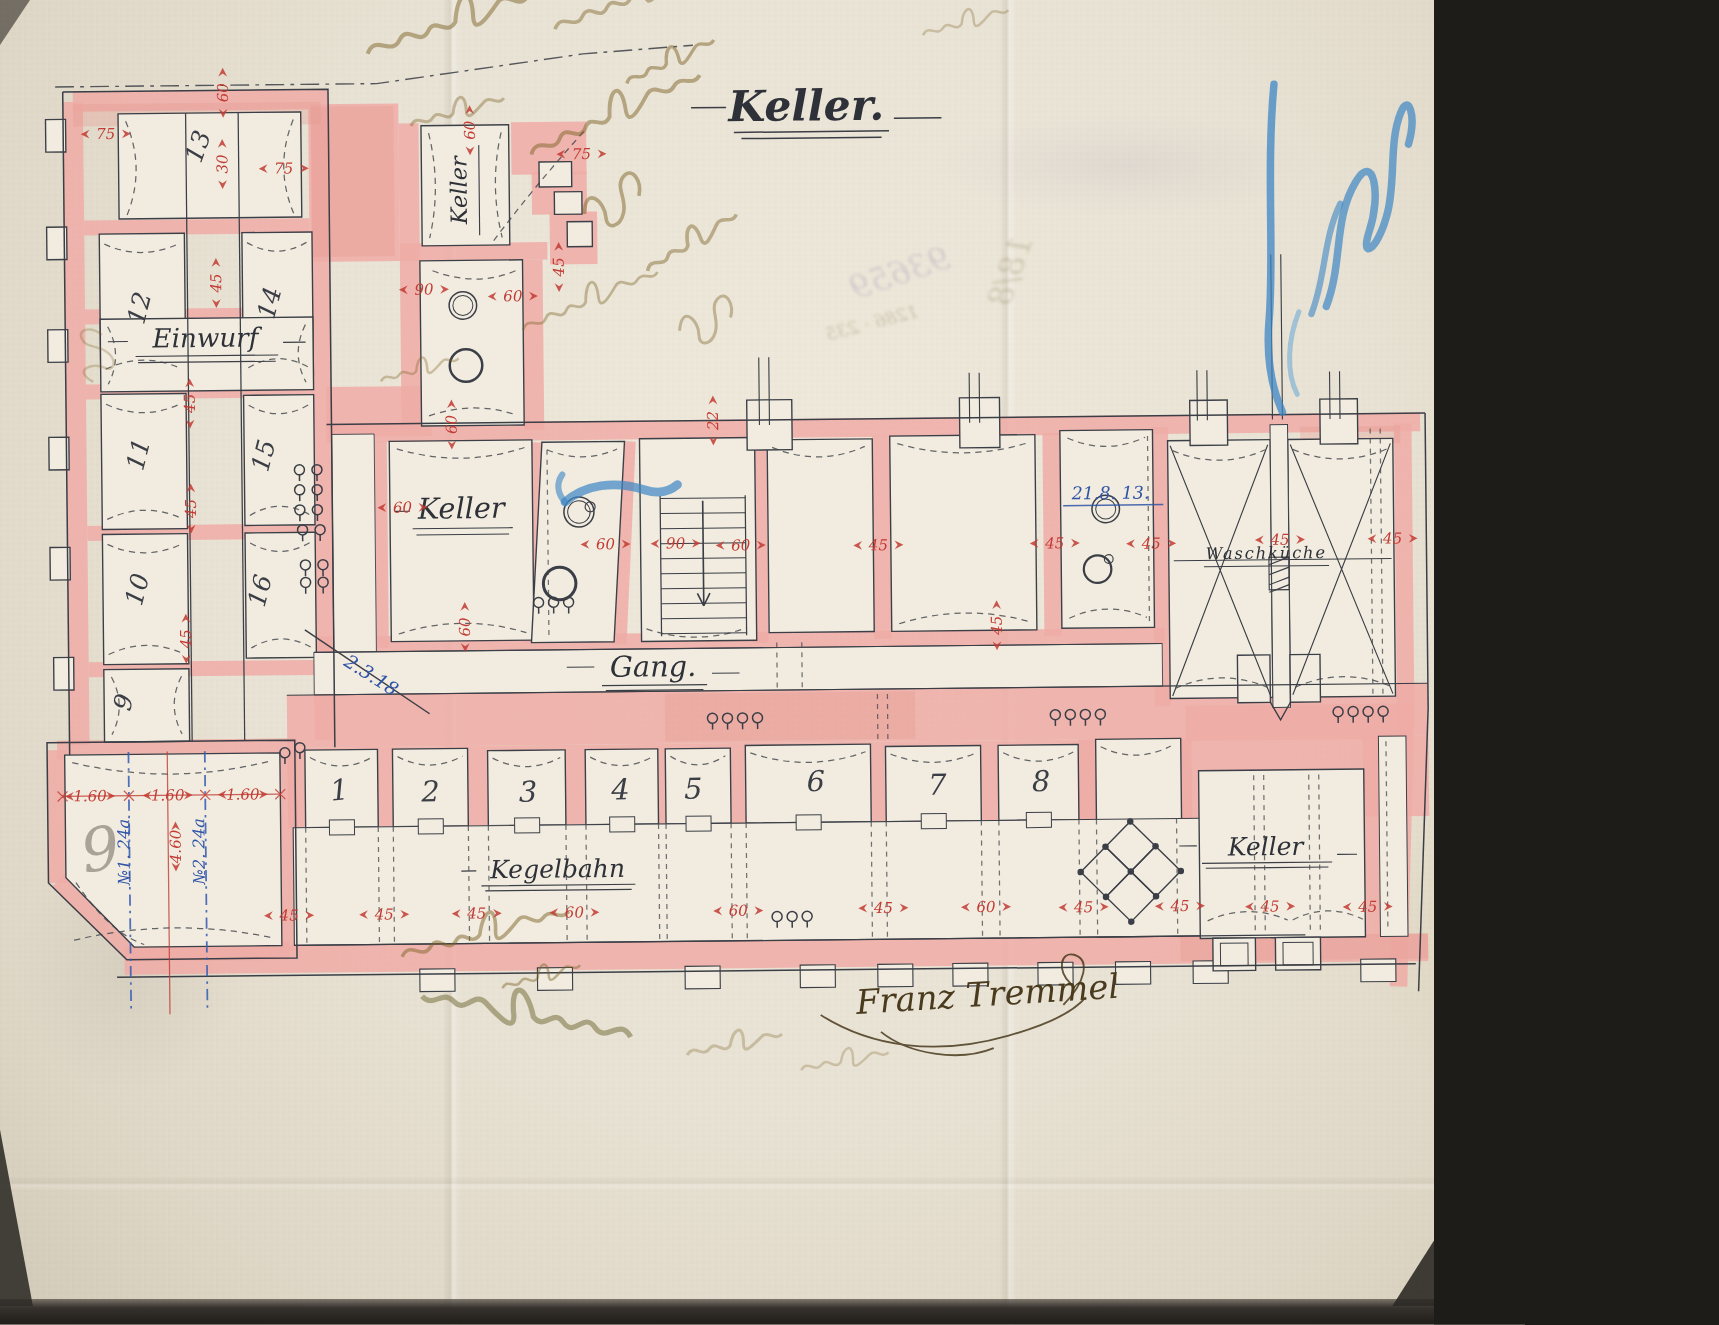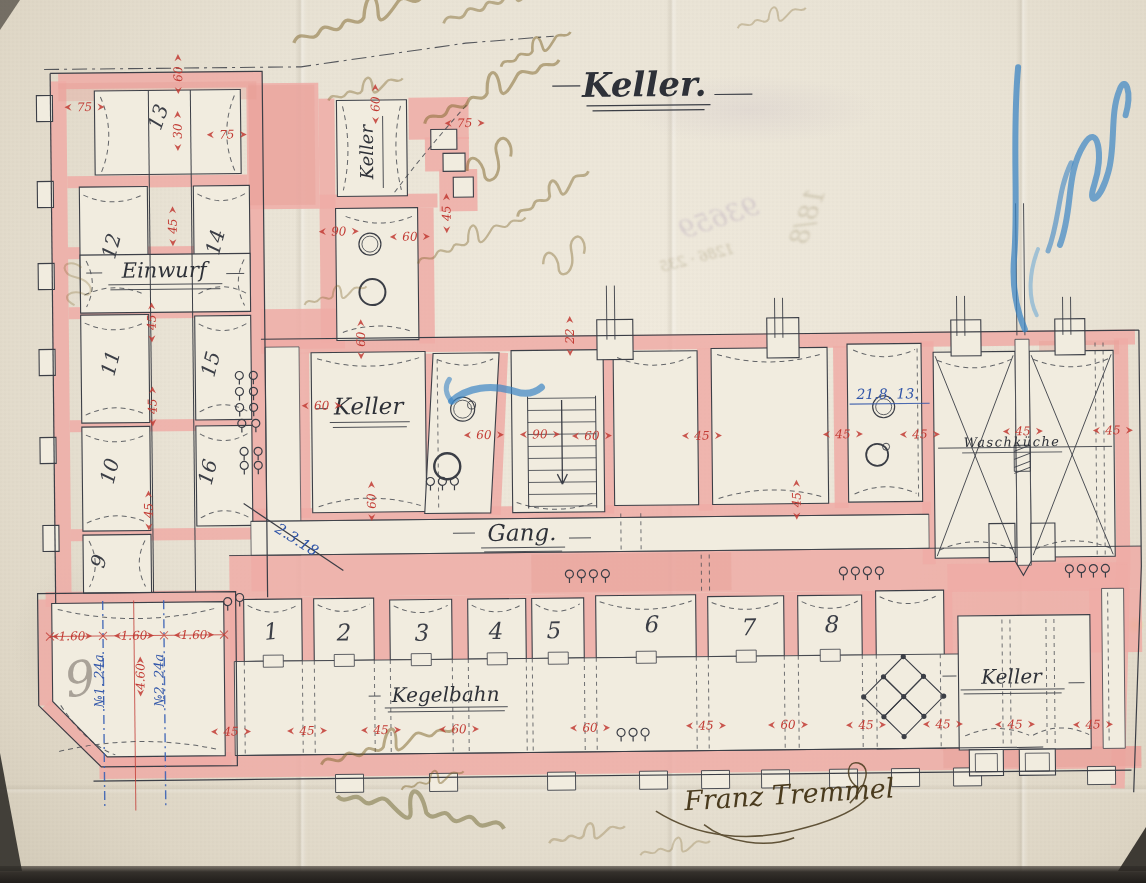--- a/index.html
+++ b/index.html
@@ -1,16 +1,16 @@
 <!DOCTYPE html>
 <html><head>
 <meta charset="utf-8">
 <style>
   html,body{margin:0;padding:0;background:#1e1c19;}
-  .stage{position:relative;width:1146px;height:883px;overflow:hidden;background:#e9e3d5;}
+  .stage{position:relative;width:956px;height:883px;overflow:hidden;background:#e9e3d5;}
   .paper{position:absolute;inset:0;
     background:
       radial-gradient(ellipse at 55% 38%, #f0eadd 0%, #e9e3d5 52%, #ded6c5 84%, #d2cab8 100%);
   }
   .weave{position:absolute;inset:0;opacity:.5;background:
     repeating-linear-gradient(90deg, rgba(0,0,0,0.012) 0 2px, transparent 2px 4px),
     repeating-linear-gradient(0deg, rgba(0,0,0,0.012) 0 2px, transparent 2px 4px);}
   .crease{position:absolute;top:0;bottom:0;width:12px;
     background:linear-gradient(90deg, transparent, rgba(90,80,60,0.10) 42%, rgba(255,255,255,0.28) 58%, transparent);}
   .crease-h{position:absolute;left:0;right:0;height:10px;

